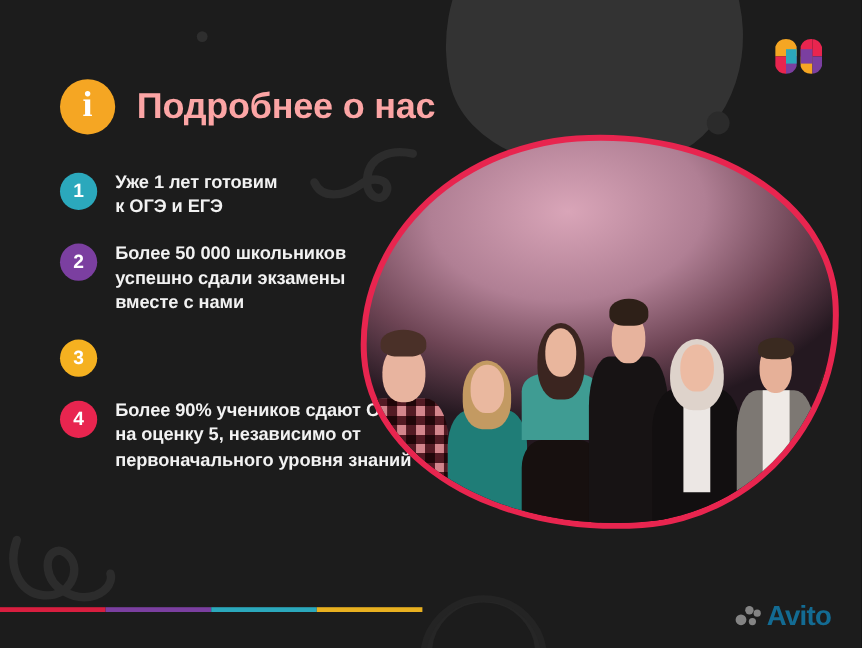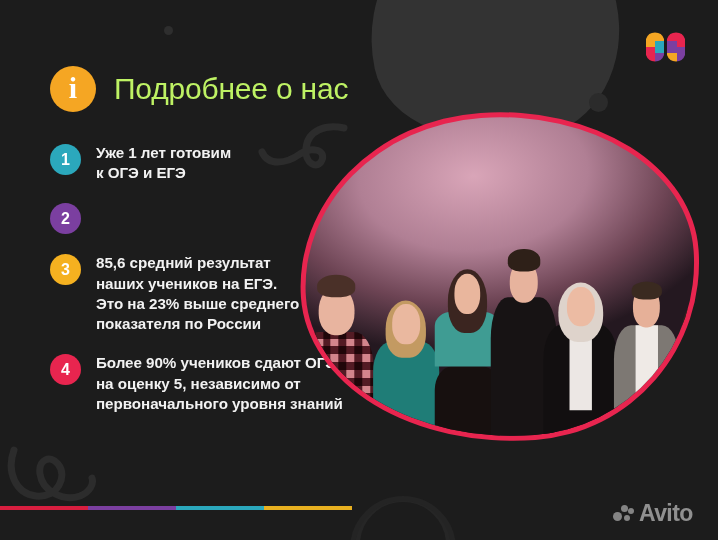--- a/index.html
+++ b/index.html
@@ -105,23 +105,23 @@
   }
   .info-badge .glyph {
     color: #ffffff;
     font-size: 30px;
     font-weight: bold;
     line-height: 1;
     font-family: "Liberation Serif", serif;
     transform: translateY(-1px);
   }
   .page-title {
-    color: #bef264;
+    color: #fca5a5;
     font-size: 30px;
-    font-weight: normal;
+    font-weight: bold;
     letter-spacing: -0.2px;
     white-space: nowrap;
   }
 
   
   .list {
     position: absolute;
     left: 50px;
     top: 143px;
     width: 312px;
@@ -242,21 +242,21 @@
     position: absolute;
     border-radius: 50%;
     background: #cfcfcf;
     display: block;
   }
   .avito-dots i.d1 { width: 9px;  height: 9px;  left: 0px;  top: 7px; }
   .avito-dots i.d2 { width: 7px;  height: 7px;  left: 8px;  top: 0px; }
   .avito-dots i.d3 { width: 6px;  height: 6px;  left: 15px; top: 3px; }
   .avito-dots i.d4 { width: 6px;  height: 6px;  left: 11px; top: 10px; }
   .avito-text {
-    color: #e5e5e5;
+    color: #0ea5e9;
     font-size: 23px;
     font-weight: bold;
     letter-spacing: -0.6px;
     line-height: 1;
   }
 
   
   .brand-logo {
     position: absolute;
     left: 644px;
@@ -318,28 +318,27 @@
   <div class="list">
 
     <div class="list-item">
       <div class="num-badge" style="background:#2BA8BC">1</div>
       <div class="item-text">Уже 1 лет готовим
 к ОГЭ и ЕГЭ</div>
     </div>
 
     <div class="list-item">
       <div class="num-badge" style="background:#7B3FA0">2</div>
+      <div class="item-text">Более 50 000 школьников
+успешно сдали экзамены
+вместе с нами</div>
     </div>
 
     <div class="list-item">
       <div class="num-badge" style="background:#F5B120">3</div>
-      <div class="item-text">85,6 средний результат
-наших учеников на ЕГЭ.
-Это на 23% выше среднего
-показателя по России</div>
     </div>
 
     <div class="list-item">
       <div class="num-badge" style="background:#E8254F">4</div>
       <div class="item-text">Более 90% учеников сдают ОГЭ
 на оценку 5, независимо от
 первоначального уровня знаний</div>
     </div>
 
   </div>

